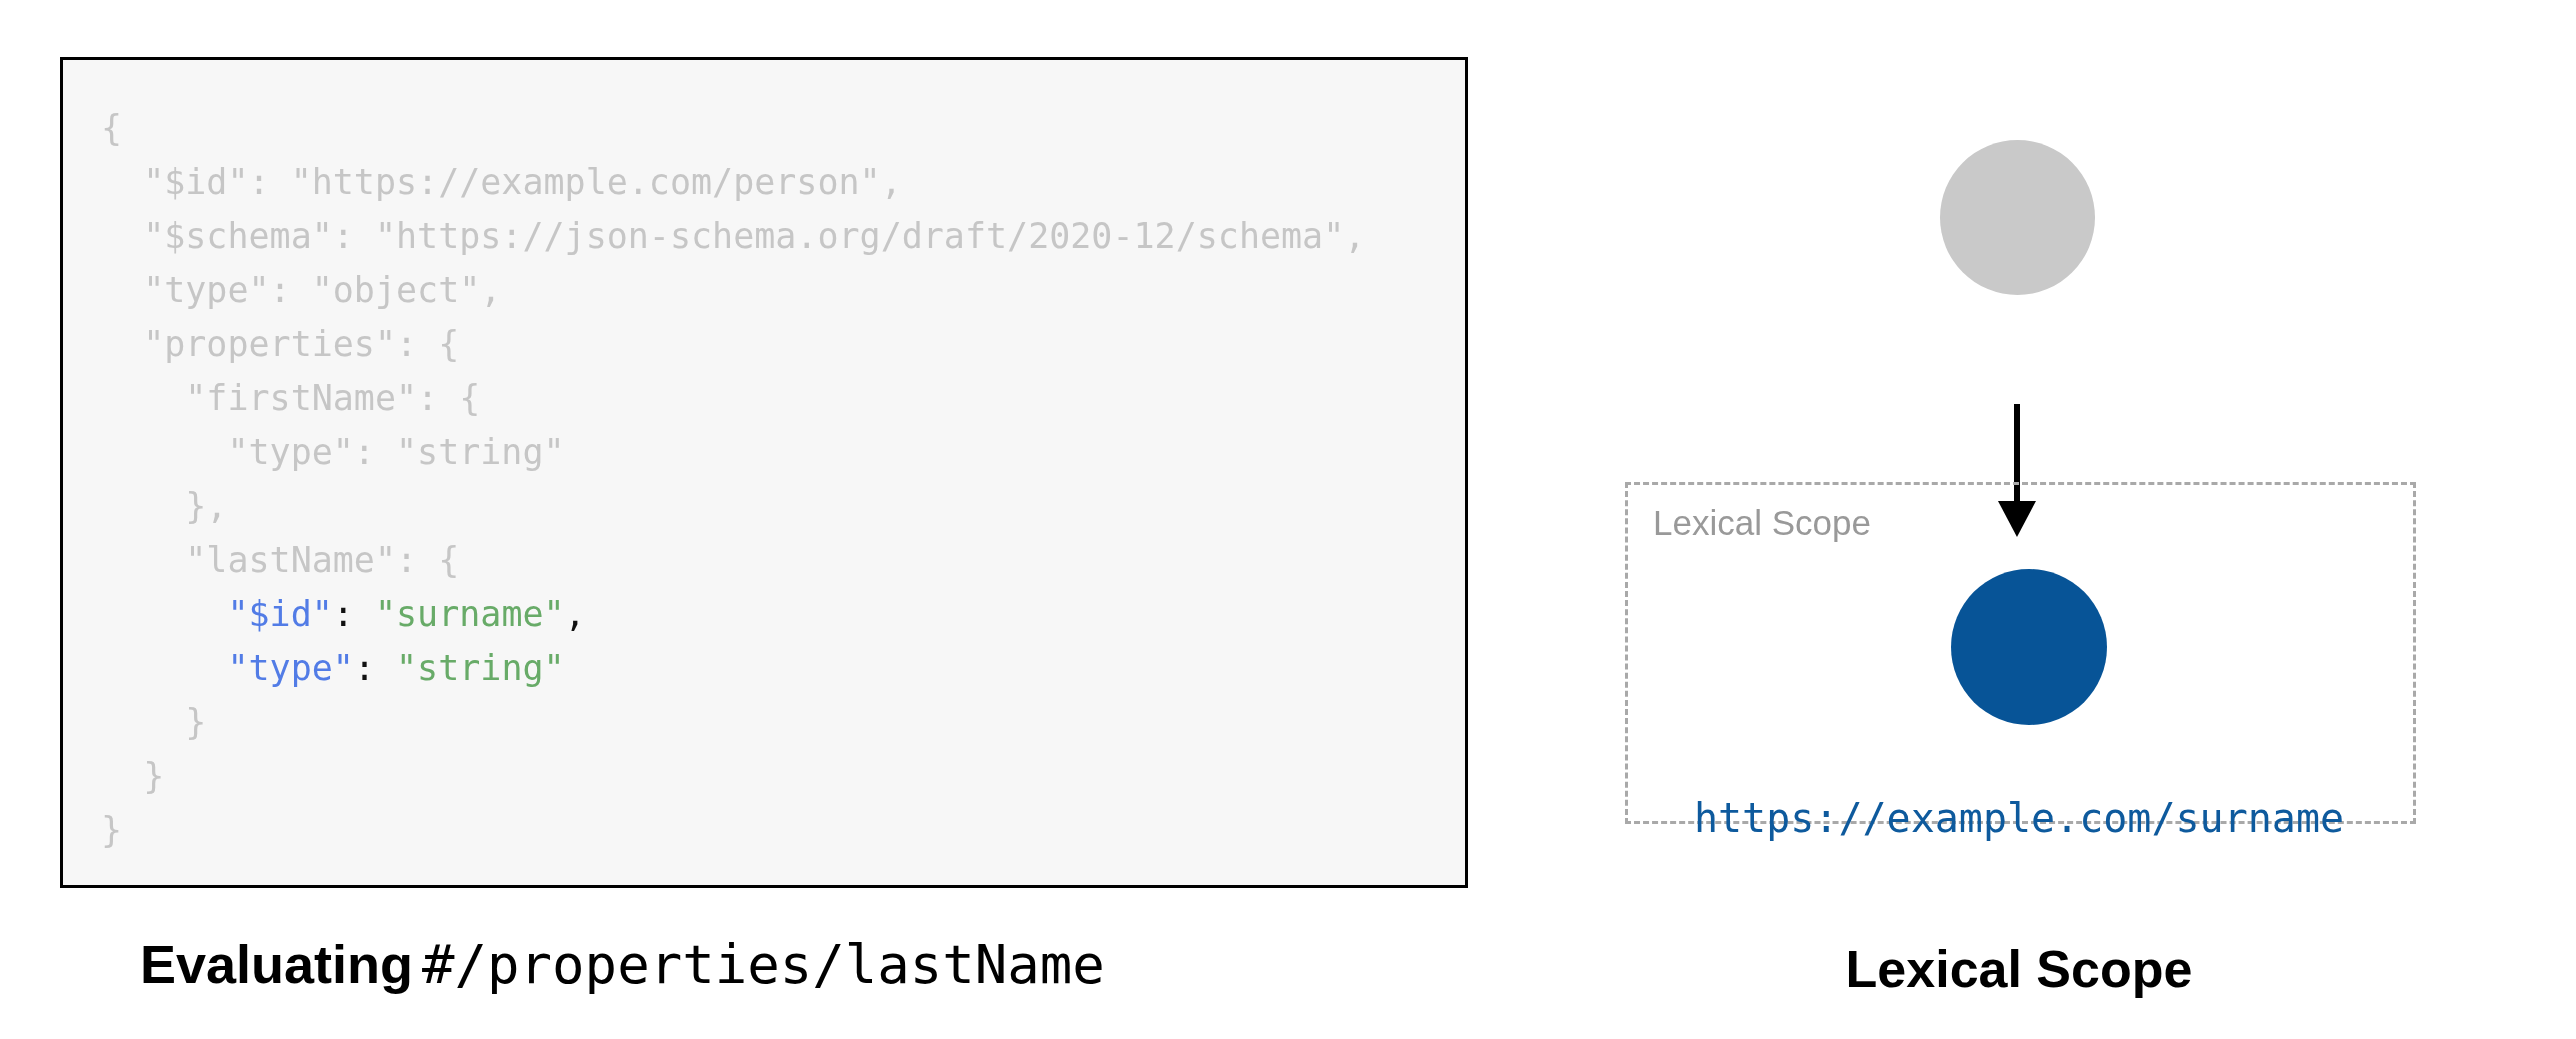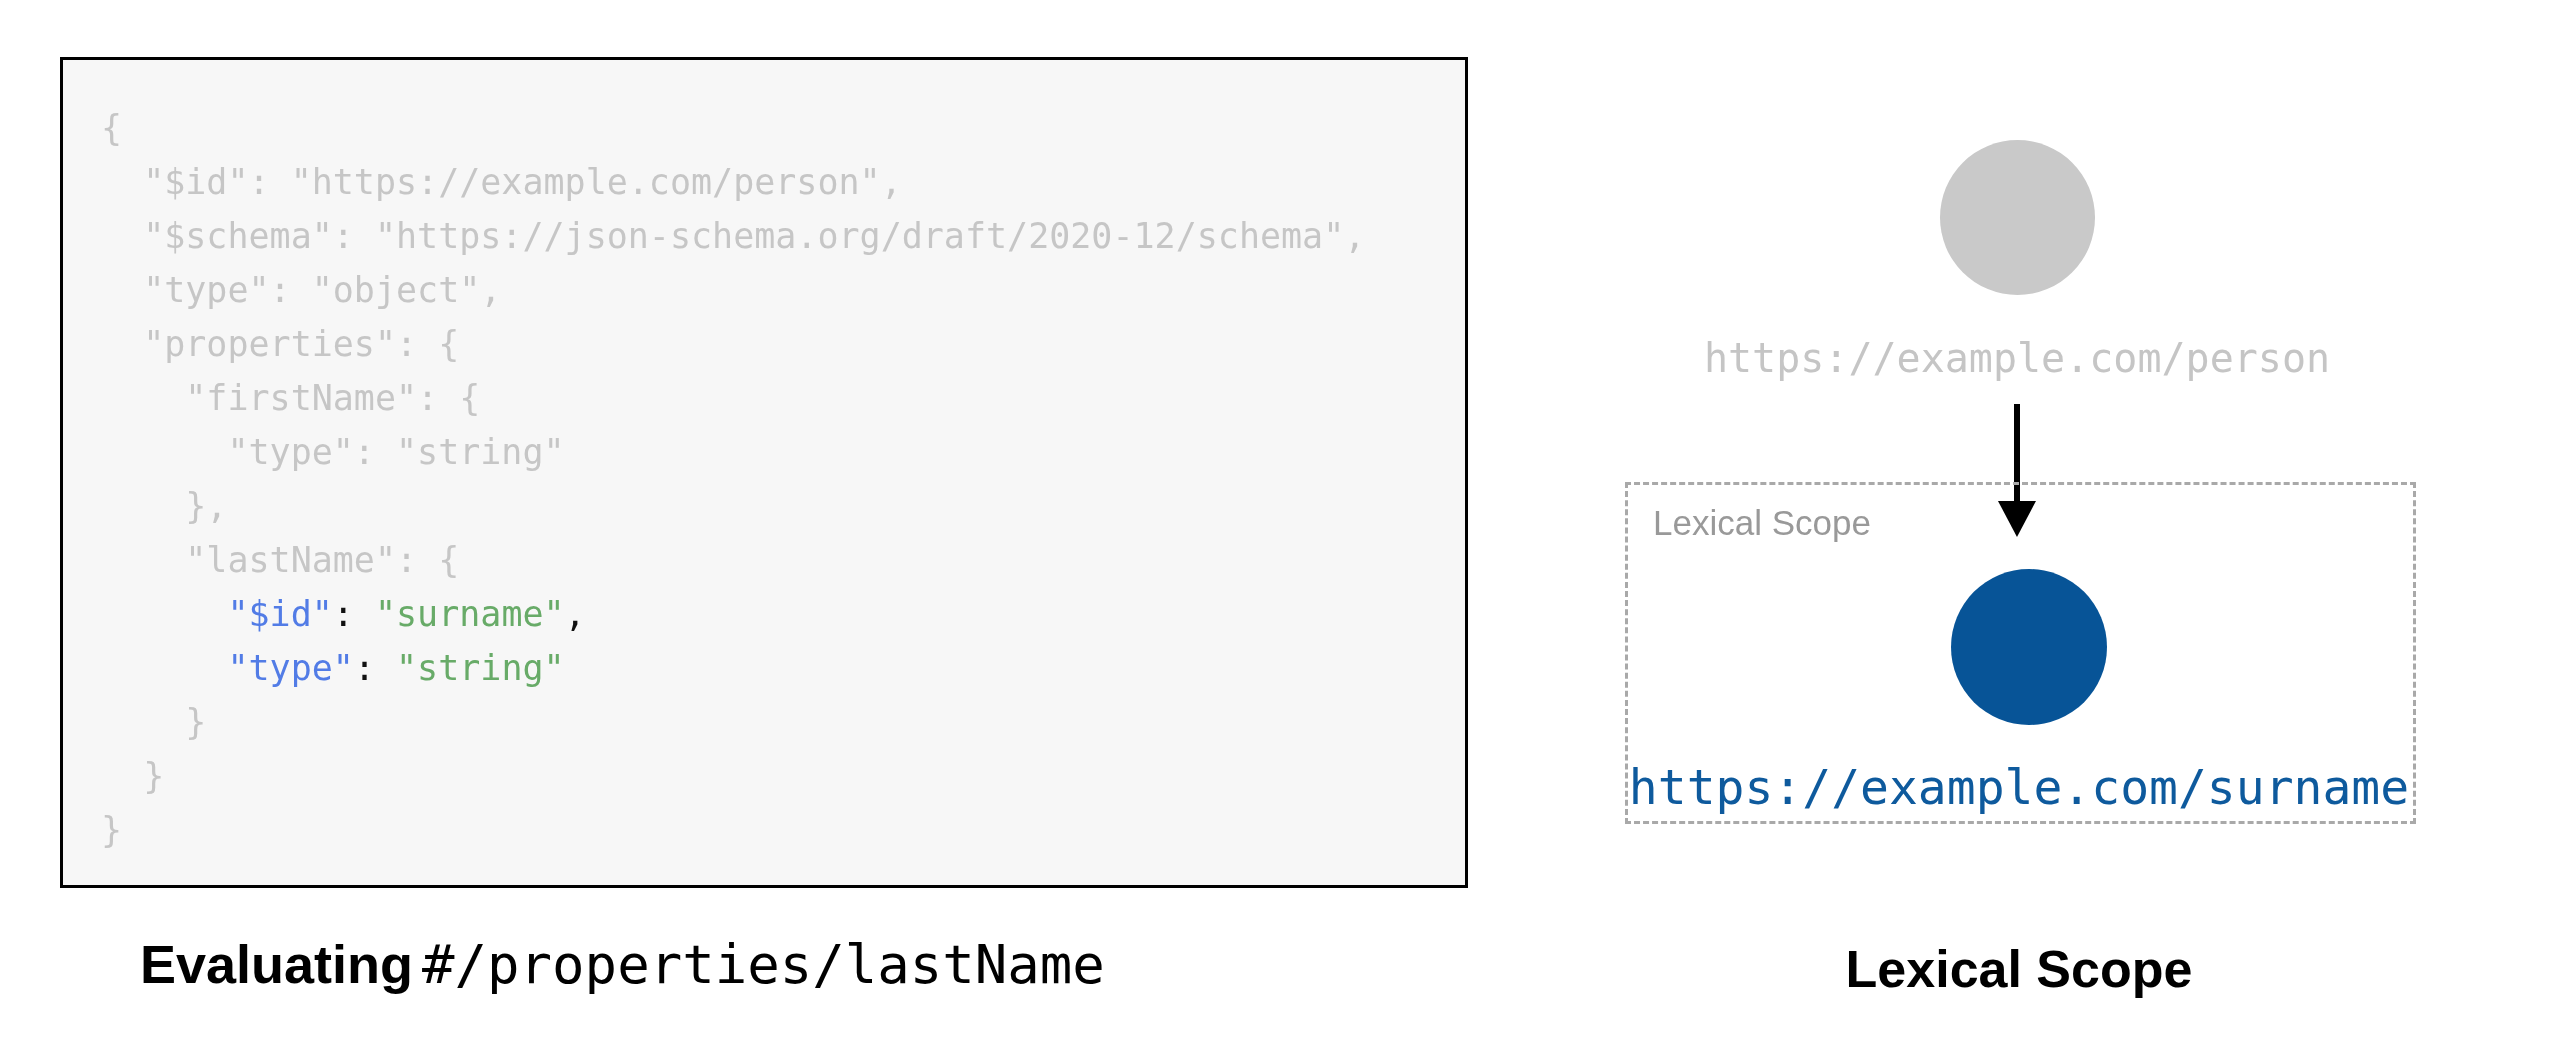--- a/index.html
+++ b/index.html
@@ -95,24 +95,24 @@
   }
   .blue-circle {
     position: absolute;
     left: 1951px; top: 569px;
     width: 156px; height: 156px;
     border-radius: 50%;
     background: var(--child-node-fill, #075497);
   }
   .child-label {
     position: absolute;
-    left: 2019px; top: 759px;
+    left: 2019px; top: 795px;
     transform: translateX(-50%);
     font-family: "DejaVu Sans Mono", monospace;
-    font-size: 48px;
+    font-size: 40px;
     color: var(--child-label, #0e5a9d);
     white-space: nowrap;
   }
   .right-caption {
     position: absolute;
     left: 2019px; top: 939px;
     transform: translateX(-50%);
     font-family: "Liberation Sans", sans-serif;
     font-weight: bold;
     font-size: 52px;
@@ -128,21 +128,20 @@
   <div class="code-box">
     <div class="code"><div><span class="tok-muted">{</span></div><div><span class="tok-muted">  "$id": "https://example.com/person",</span></div><div><span class="tok-muted">  "$schema": "https://json-schema.org/draft/2020-12/schema",</span></div><div><span class="tok-muted">  "type": "object",</span></div><div><span class="tok-muted">  "properties": {</span></div><div><span class="tok-muted">    "firstName": {</span></div><div><span class="tok-muted">      "type": "string"</span></div><div><span class="tok-muted">    },</span></div><div><span class="tok-muted">    "lastName": {</span></div><div><span class="tok-muted">      </span><span class="tok-key">"$id"</span><span class="tok-punct">: </span><span class="tok-string">"surname"</span><span class="tok-punct">,</span></div><div><span class="tok-muted">      </span><span class="tok-key">"type"</span><span class="tok-punct">: </span><span class="tok-string">"string"</span></div><div><span class="tok-muted">    }</span></div><div><span class="tok-muted">  }</span></div><div><span class="tok-muted">}</span></div></div>
   </div>
 
   <div class="left-caption">
     <span class="cap-bold">Evaluating</span><span class="cap-mono">#/properties/lastName</span>
   </div>
 
   <div class="gray-circle"></div>
 
-  <div class="parent-label">https://example.com/person</div>
 
   <div class="arrow-shaft"></div>
   <div class="arrow-head"></div>
 
   <div class="scope-box">
     <div class="scope-label">Lexical Scope</div>
   </div>
 
   <div class="blue-circle"></div>
 

